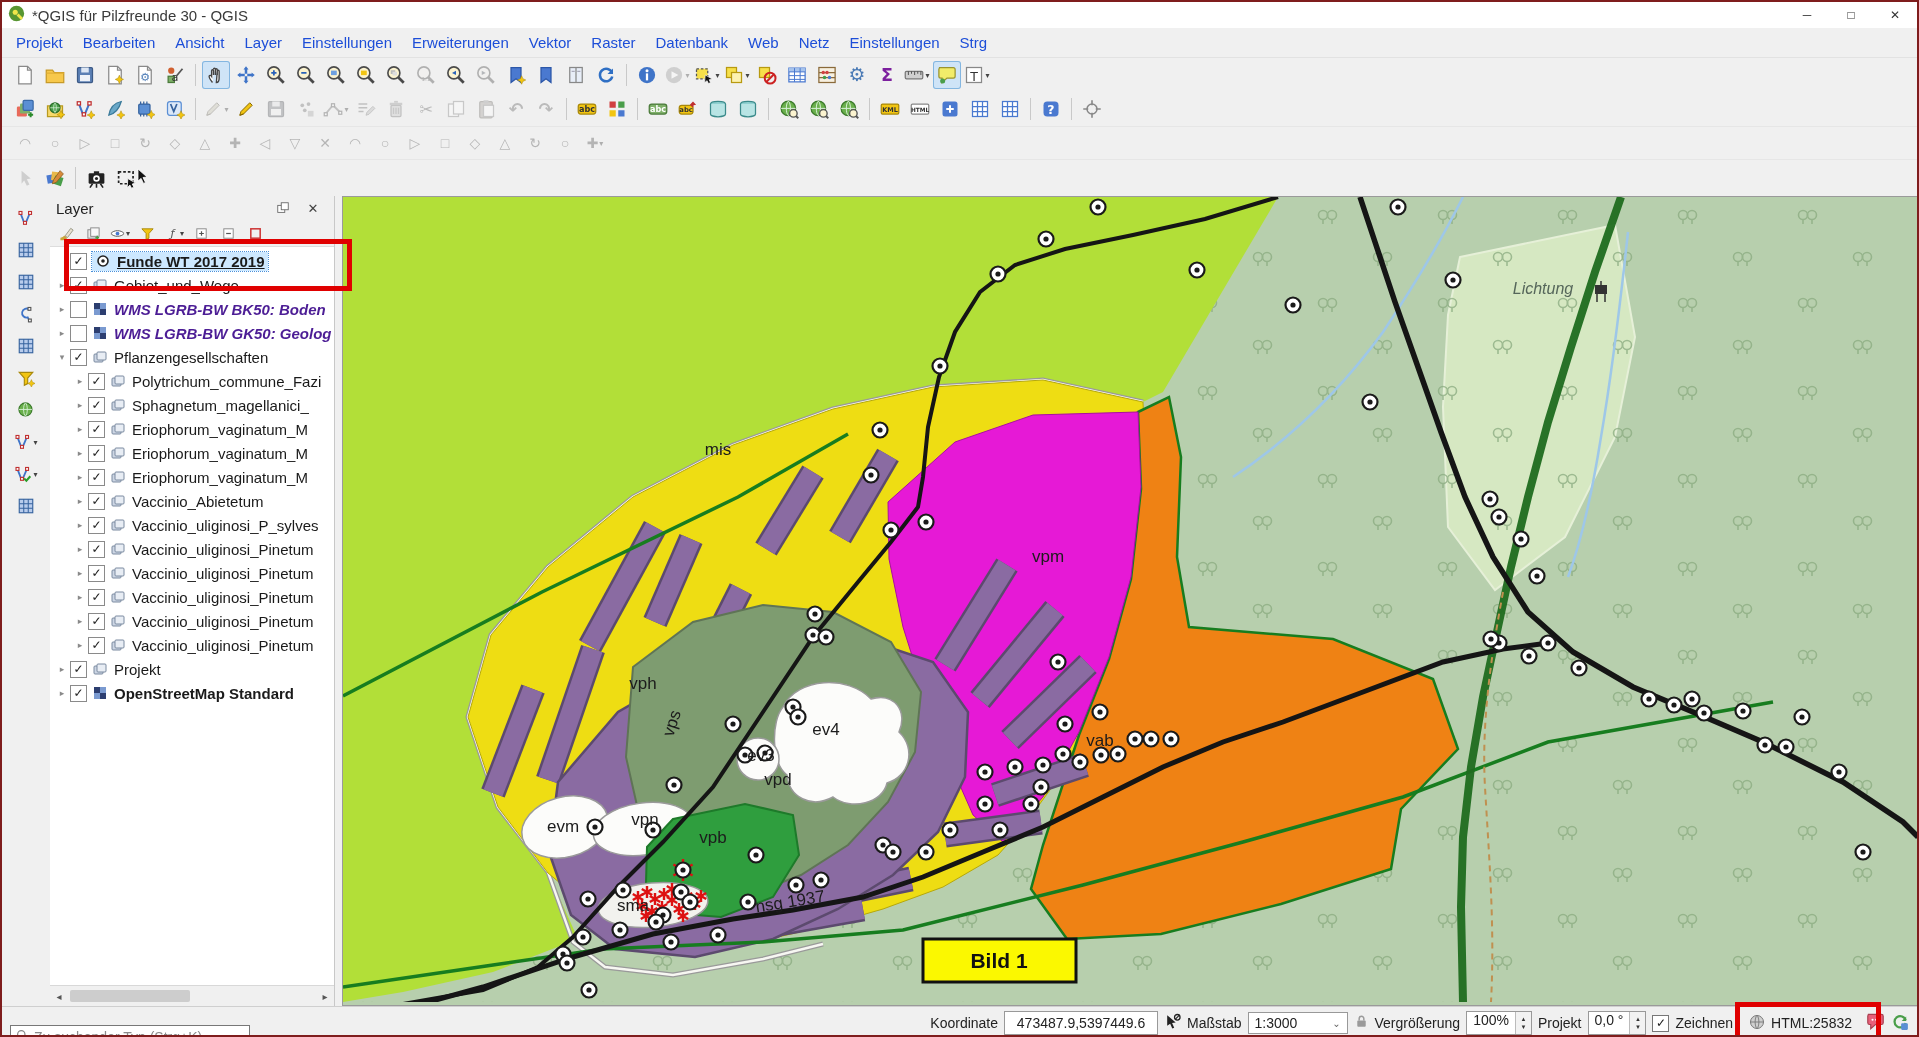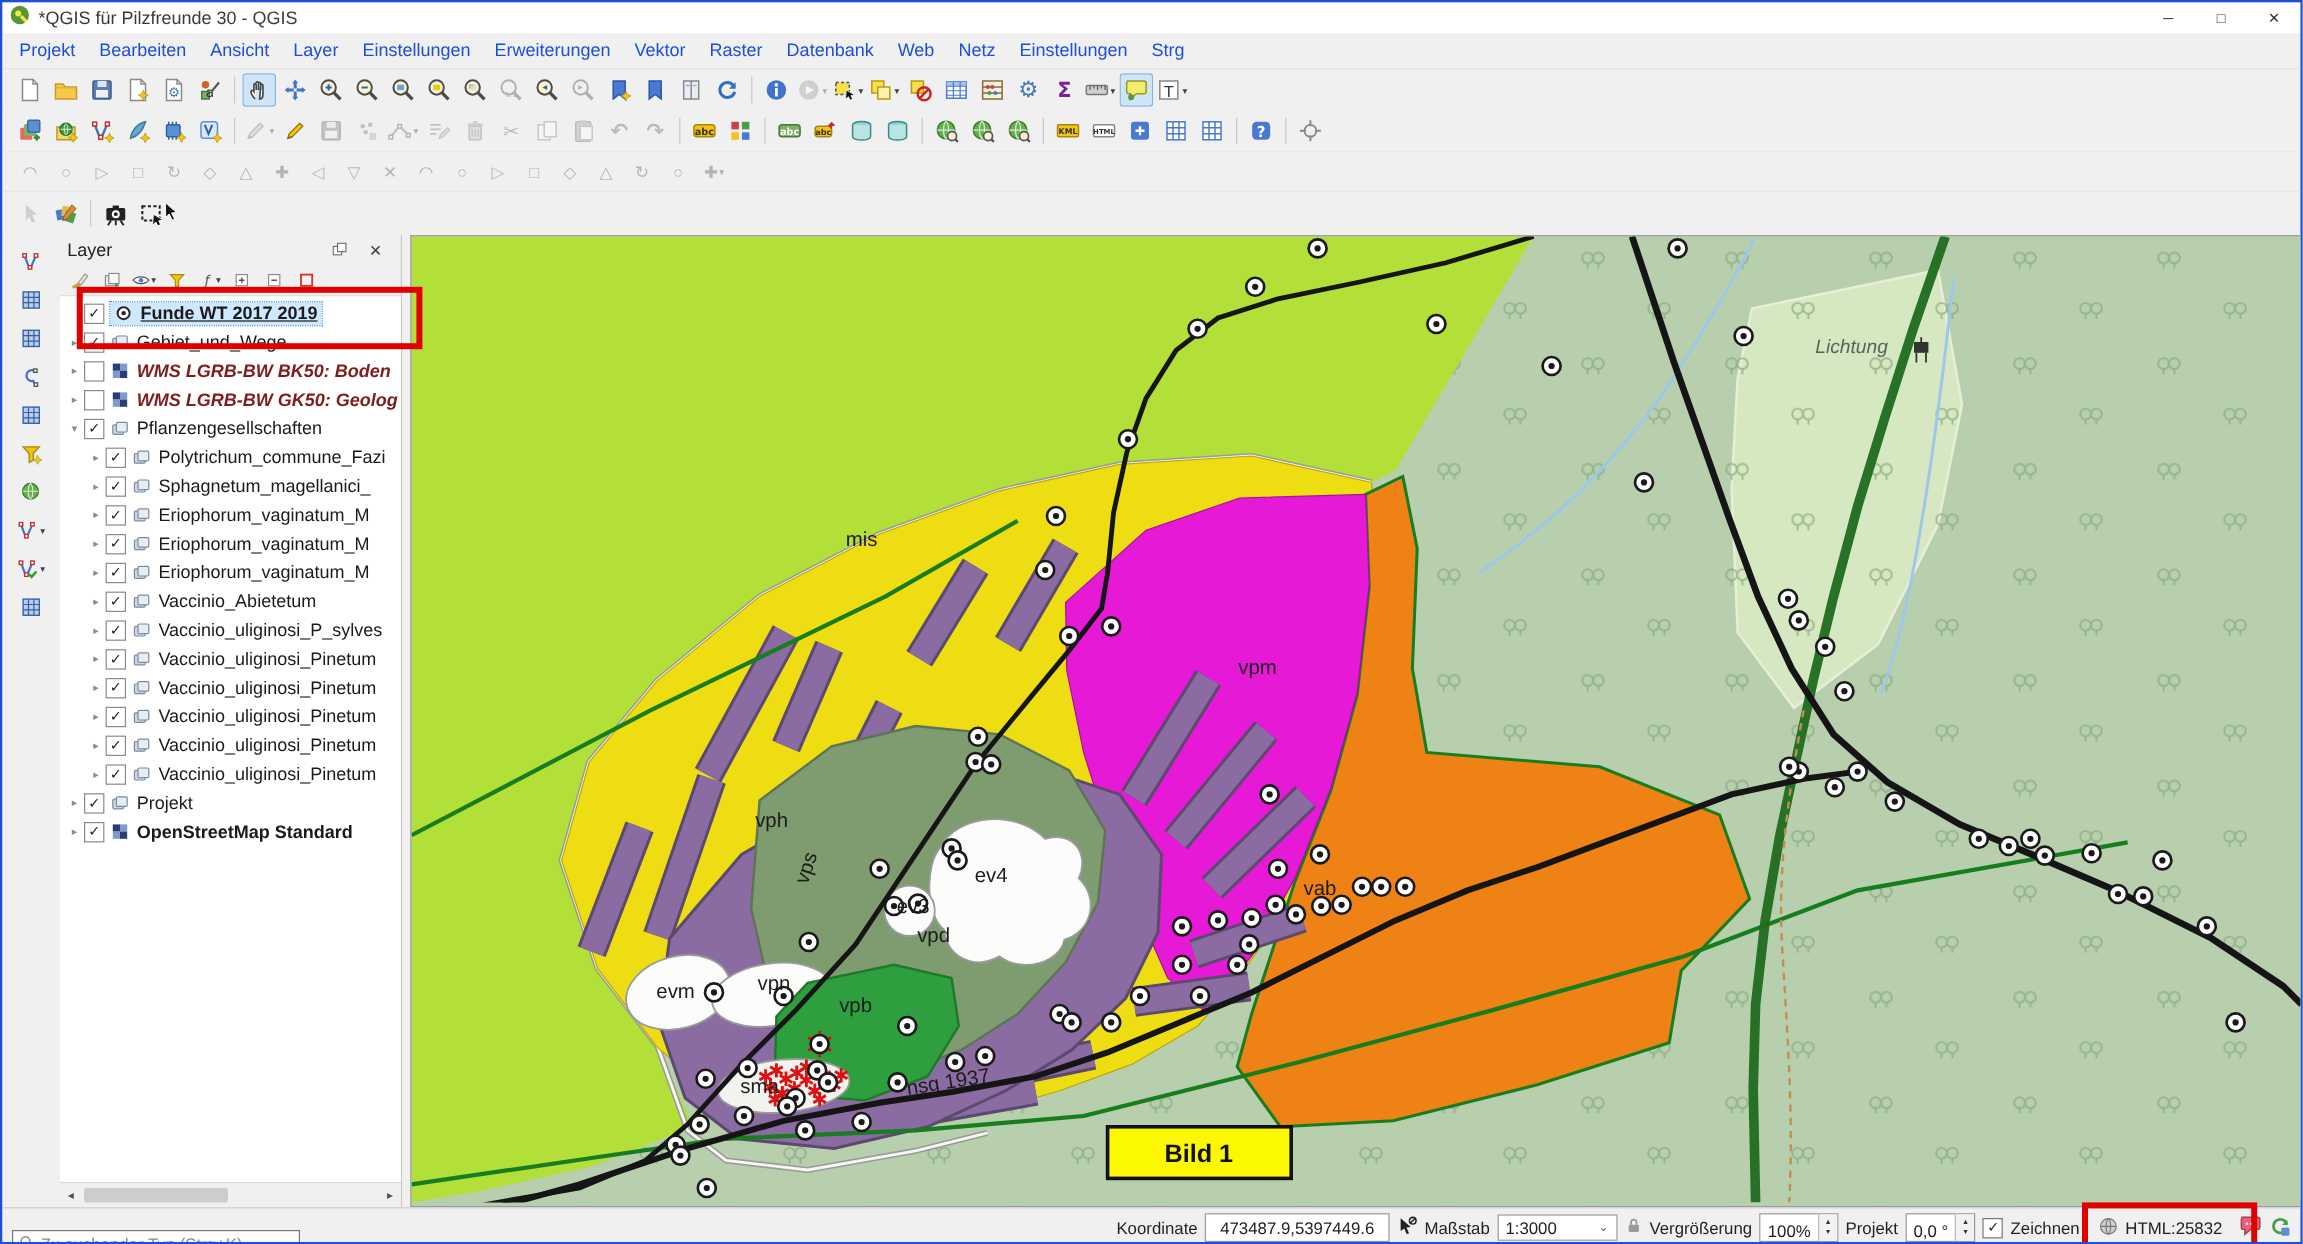--- a/index.html
+++ b/index.html
@@ -1,16 +1,16 @@
 <!DOCTYPE html>
 <html><head>
 <meta charset="utf-8">
 <style>
   html,body{margin:0;padding:0;background:#fff;font-family:"Liberation Sans",sans-serif;}
-  #win{position:relative;width:1919px;height:1037px;box-sizing:border-box;border:2px solid #1d4ed8;background:#f0f0f0;overflow:hidden;}
+  #win{position:relative;width:1919px;height:1037px;box-sizing:border-box;border:2px solid #7f1d1d;background:#f0f0f0;overflow:hidden;}
   
   #titlebar{height:26px;background:#fff;display:flex;align-items:center;padding-left:6px;}
   #title-text{font-size:15px;color:#3a3a3a;margin-left:7px;flex:1;white-space:nowrap;}
   .winbtn{width:44px;height:26px;display:flex;align-items:center;justify-content:center;font-size:12px;color:#333;}
   
   #menubar{height:29px;background:#f0f0f0;display:flex;align-items:center;padding-left:4px;border-bottom:1px solid #e2e2e2;}
   .menu-item{padding:0 10px;font-size:15px;color:#1d4ed8;line-height:29px;}
   
   .tbrow{display:flex;align-items:center;padding-left:8px;background:#f0f0f0;}
   #tb1,#tb2{height:34px;}
@@ -32,35 +32,35 @@
   #panel-tools{height:26px;display:flex;align-items:center;gap:3px;padding:0 4px;border-bottom:1px solid #ddd;}
   #panel-tools .tbtn{height:22px;min-width:22px;}
   #tree{flex:1;background:#fff;overflow:hidden;padding-top:2px;}
   .tree-row{height:24px;display:flex;align-items:center;white-space:nowrap;overflow:hidden;font-size:15px;color:#1a1a1a;}
   .exp{width:16px;text-align:center;color:#8a8a8a;font-size:9px;flex:none;}
   .cb{width:15px;height:15px;border:1px solid #8a8a8a;background:#fff;margin-right:5px;flex:none;display:flex;align-items:center;justify-content:center;font-size:12px;color:#222;}
   .licon{width:18px;height:16px;margin-right:4px;flex:none;}
   .selwrap{display:flex;background:#cde8ff;outline:1px dotted #4a90d9;padding:1px 3px;}
   .lbl{overflow:hidden;text-overflow:clip;}
   .lbl.b{font-weight:bold;} .lbl.u{text-decoration:underline;}
-  .lbl.i{font-style:italic;font-weight:bold;color:#7f1d1d;}
+  .lbl.i{font-style:italic;font-weight:bold;color:#4c1d95;}
   #hscroll{height:20px;background:#f0f0f0;display:flex;align-items:center;border-top:1px solid #d8d8d8;}
   .sarr{width:18px;text-align:center;color:#555;font-size:10px;}
   #hthumb{width:120px;height:12px;background:#cdcdcd;border-radius:2px;margin-left:2px;}
   #splitter{width:7px;background:#f0f0f0;}
   #mapwrap{flex:1;position:relative;background:#b7cfad;border:1px solid #9a9a9a;border-right:none;}
   #mapsvg{position:absolute;left:0;top:0;}
   
   #statusbar{position:relative;height:32px;background:#f0f0f0;border-top:1px solid #cfcfcf;display:flex;align-items:center;gap:6px;padding:0 8px;font-size:14px;color:#222;}
   #searchbox{width:228px;height:22px;border:1px solid #777;background:#fff;display:flex;align-items:center;padding:0 5px;gap:5px;flex:none;margin-top:28px;}
   #searchbox .ph{color:#8a8a8a;font-size:14px;white-space:nowrap;}
   .sb-label{white-space:nowrap;}
   .sb-input{height:22px;border:1px solid #999;background:#fff;display:flex;align-items:center;justify-content:center;font-size:14px;white-space:nowrap;}
   #coordval{width:152px;} #scaleval{width:100px;justify-content:space-between;padding:0 6px;box-sizing:border-box;}
-  .spin{display:flex;align-items:flex-end;height:22px;border:1px solid #999;background:#fff;}
+  .spin{display:flex;align-items:flex-start;height:22px;border:1px solid #999;background:#fff;}
   .spin .v{padding:0 6px;white-space:nowrap;}
   .spin .arr{width:15px;height:22px;border-left:1px solid #bbb;display:flex;flex-direction:column;align-items:center;justify-content:center;font-size:6px;color:#333;background:#f2f2f2;line-height:1.4;}
   .chk{width:15px;height:15px;border:1px solid #777;background:#fff;display:flex;align-items:center;justify-content:center;font-size:12px;}
   
   .redbox{position:absolute;border:5px solid #e00000;z-index:60;pointer-events:none;}
   #redbox1{left:62px;top:237px;width:278px;height:42px;}
   #redbox2{left:1733px;top:1000px;width:136px;height:33px;}
   #cursor4{position:absolute;left:133px;top:166px;z-index:40;}
 </style>
 </head>

